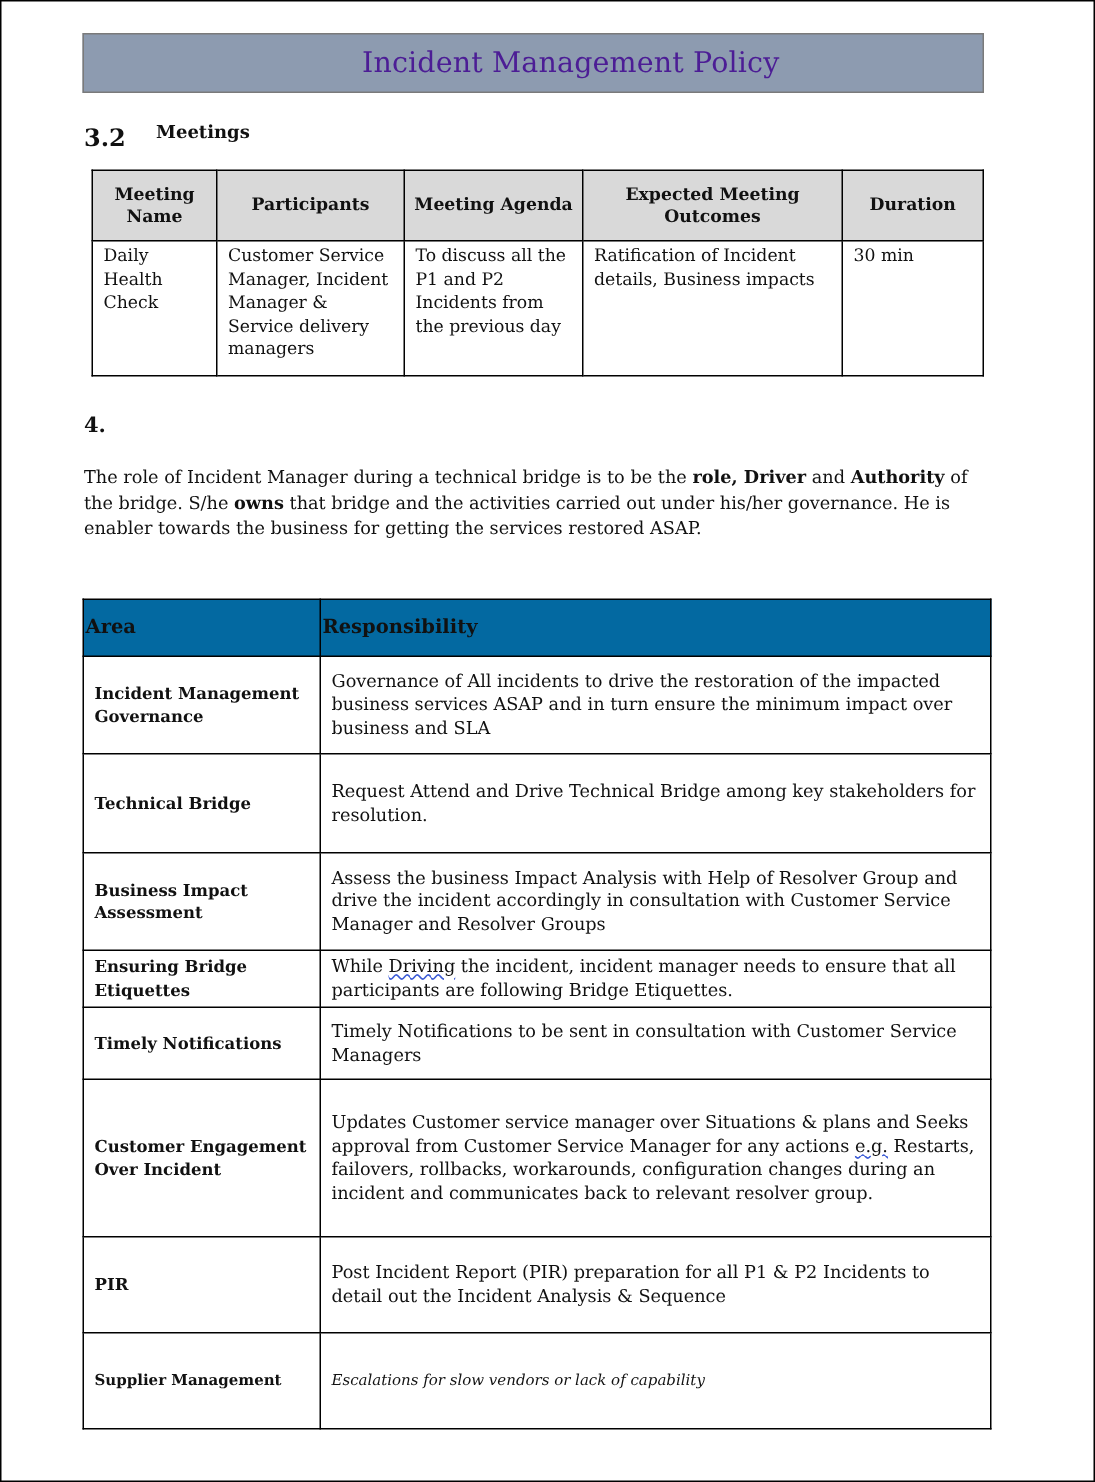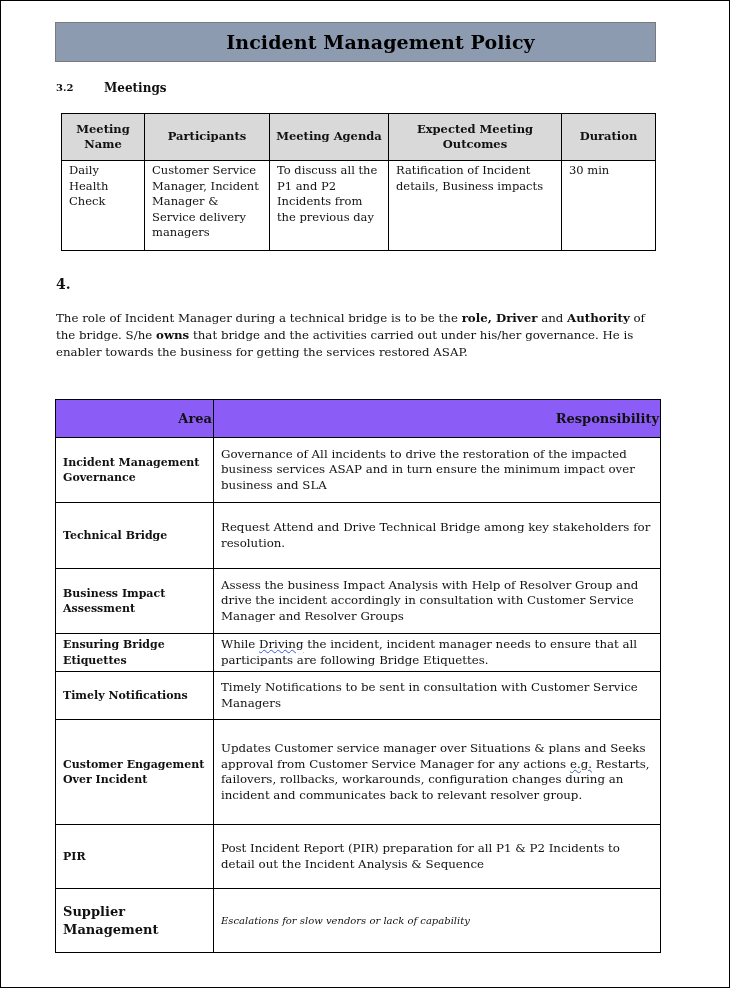--- a/index.html
+++ b/index.html
@@ -3,38 +3,38 @@
 <meta charset="utf-8">
 <style>
   html, body { margin: 0; padding: 0; background: #ffffff; }
   body { width: 730px; height: 988px; position: relative; overflow: hidden;
          font-family: "DejaVu Serif", "Liberation Serif", serif; color: #111; }
   .page { position: absolute; left: 0; top: 0; width: 728px; height: 986px;
           border: 1px solid #000; border-right-width: 2px; border-bottom-width: 2px; box-sizing: content-box; }
   .title-bar { position: absolute; left: 54px; top: 21px; width: 601px; height: 40px;
                background: #8d9bb0; border: 1px solid #7a7a7a; box-sizing: border-box;
                display: flex; align-items: center; justify-content: center; }
-  .title-bar span { color: #000000; font-weight: bold; font-size: 19px; padding-left: 50px; letter-spacing: 0.1px; }
+  .title-bar span { color: #4c1d95; font-weight: normal; font-size: 19px; padding-left: 50px; letter-spacing: 0.1px; }
   .h-sub { position: absolute; left: 55px; top: 80px; font-size: 13px; font-weight: bold; display: flex; }
-  .h-sub .num { width: 48px; font-size: 10px; padding-top: 1px; }
+  .h-sub .num { width: 48px; font-size: 16px; padding-top: 1px; }
   .h-sub .txt { font-size: 12px; }
   table { border-collapse: collapse; position: absolute; }
   td, th { border: 1px solid #000; font-size: 11.5px; line-height: 15.5px; vertical-align: top; }
   .meet { left: 60px; top: 112px; width: 595px; }
   .meet th { background: #d9d9d9; font-weight: bold; text-align: center; vertical-align: middle; height: 46px; padding: 0 6px; }
   .meet td { height: 85px; padding: 2px 7px; text-align: left; }
   .h-main { position: absolute; left: 55px; top: 275px; font-size: 14px; font-weight: bold; display: flex; }
   .h-main .num { width: 48px; }
   .para { position: absolute; left: 55px; top: 309px; width: 600px; font-size: 11.8px; line-height: 17px; }
   .resp { left: 54px; top: 398px; width: 606px; }
-  .resp th { background: #8b5cf6; font-weight: bold; text-align: right; vertical-align: middle; height: 35px; font-size: 13px; }
+  .resp th { background: #0369a1; font-weight: bold; text-align: left; vertical-align: middle; height: 35px; font-size: 13px; }
   .resp td { vertical-align: middle; padding: 2px 7px; }
   .resp td.area { font-weight: bold; width: 143px; font-size: 11px; }
   .resp td.desc { font-size: 11.8px; }
-  .resp tr.big td.area { font-size: 13px; line-height: 18px; margin-left: 36px; }
+  .resp tr.big td.area { font-size: 10px; line-height: 18px; margin-left: 36px; }
   .resp tr.big td.desc { font-size: 10px; font-style: italic; }
   .squig { text-decoration: underline; text-decoration-color: #3b5bd6; text-decoration-style: wavy; text-decoration-thickness: 1px; }
 </style>
 </head>
 <body>
 
 <div class="page">
 
   <div class="title-bar">
     <span>Incident Management Policy</span>

